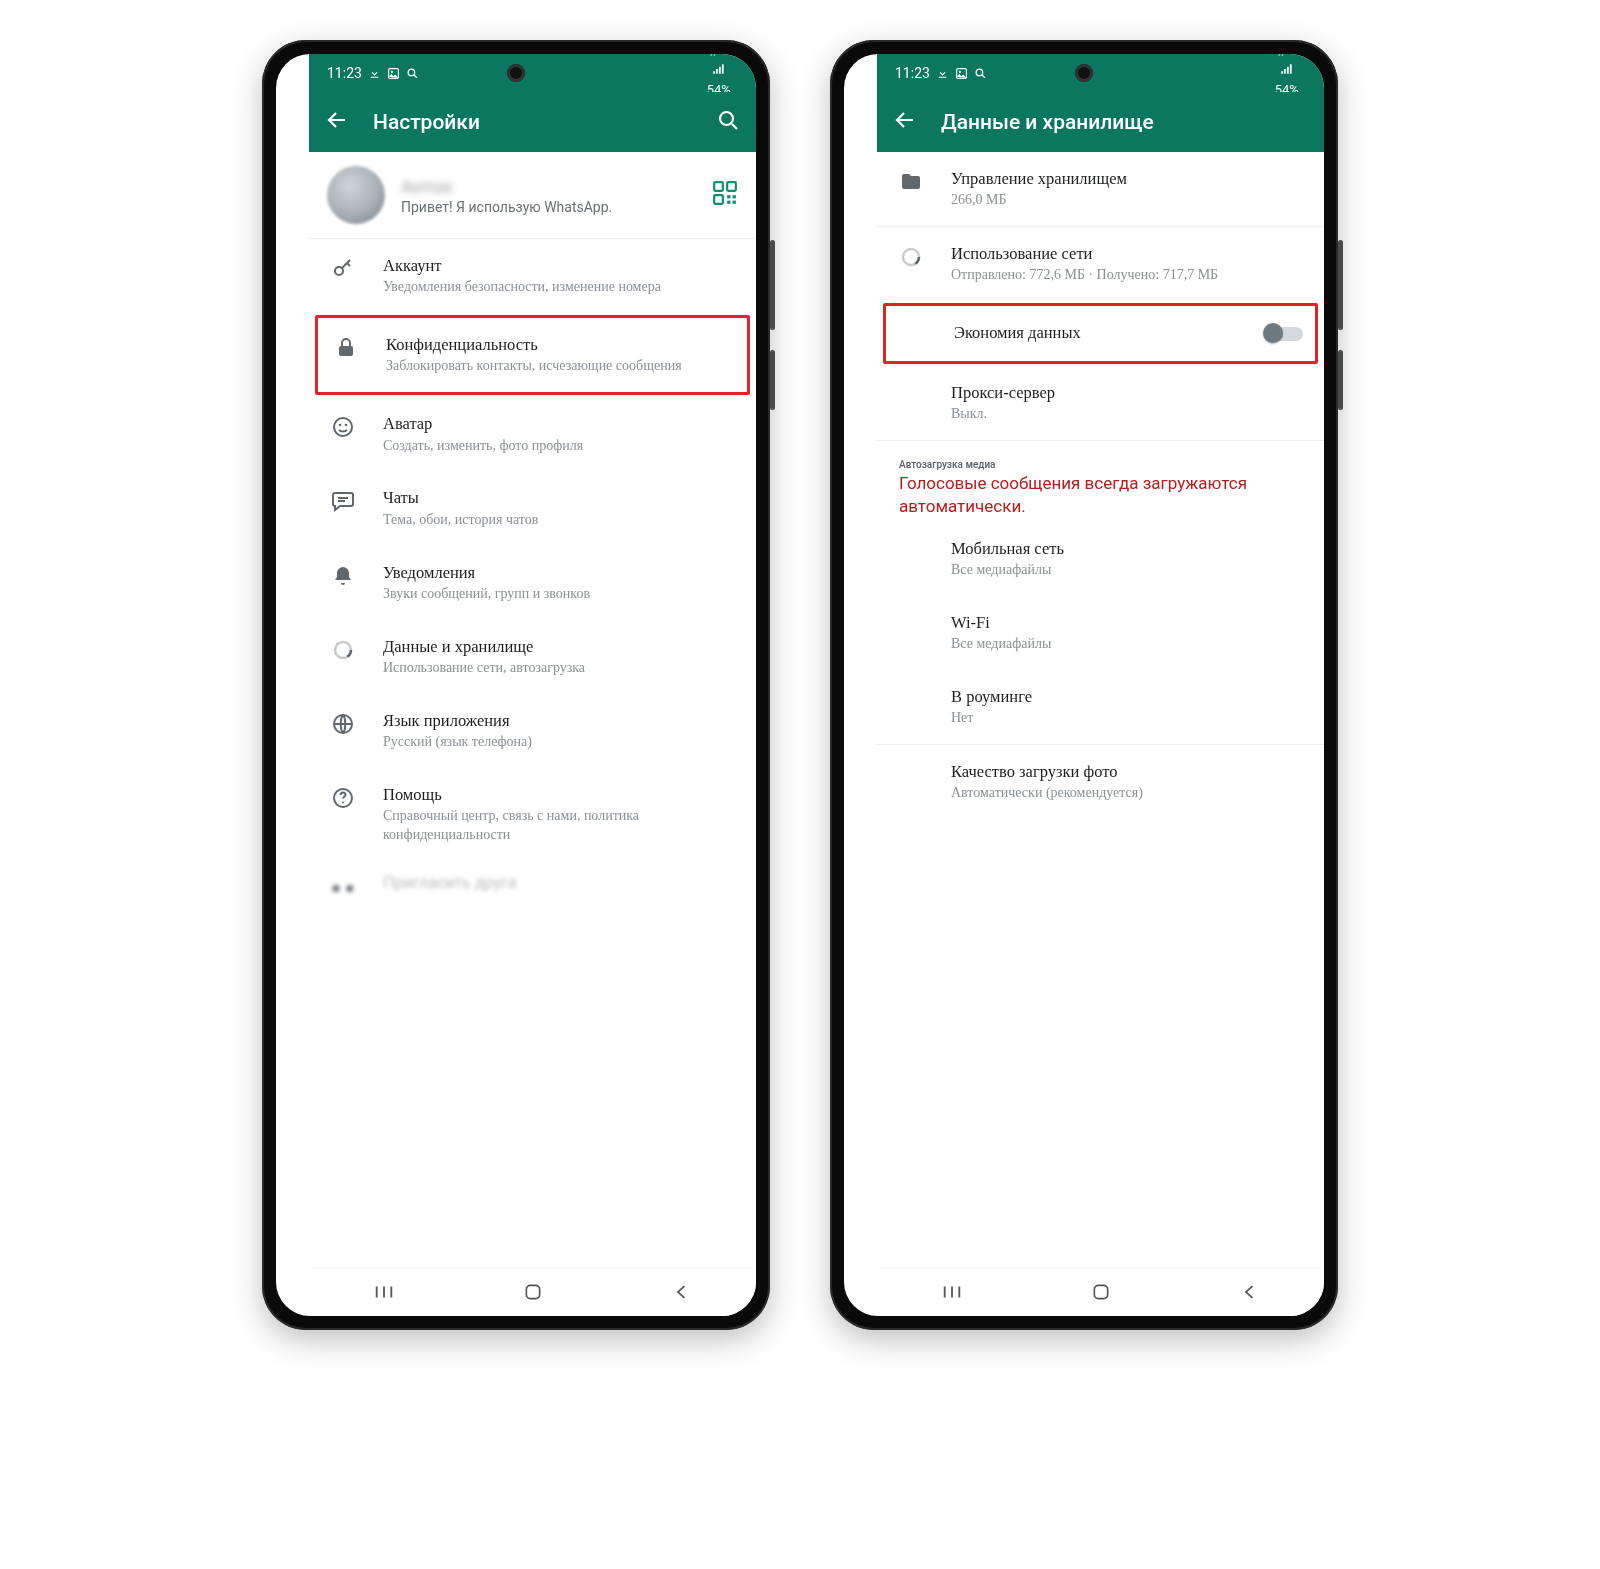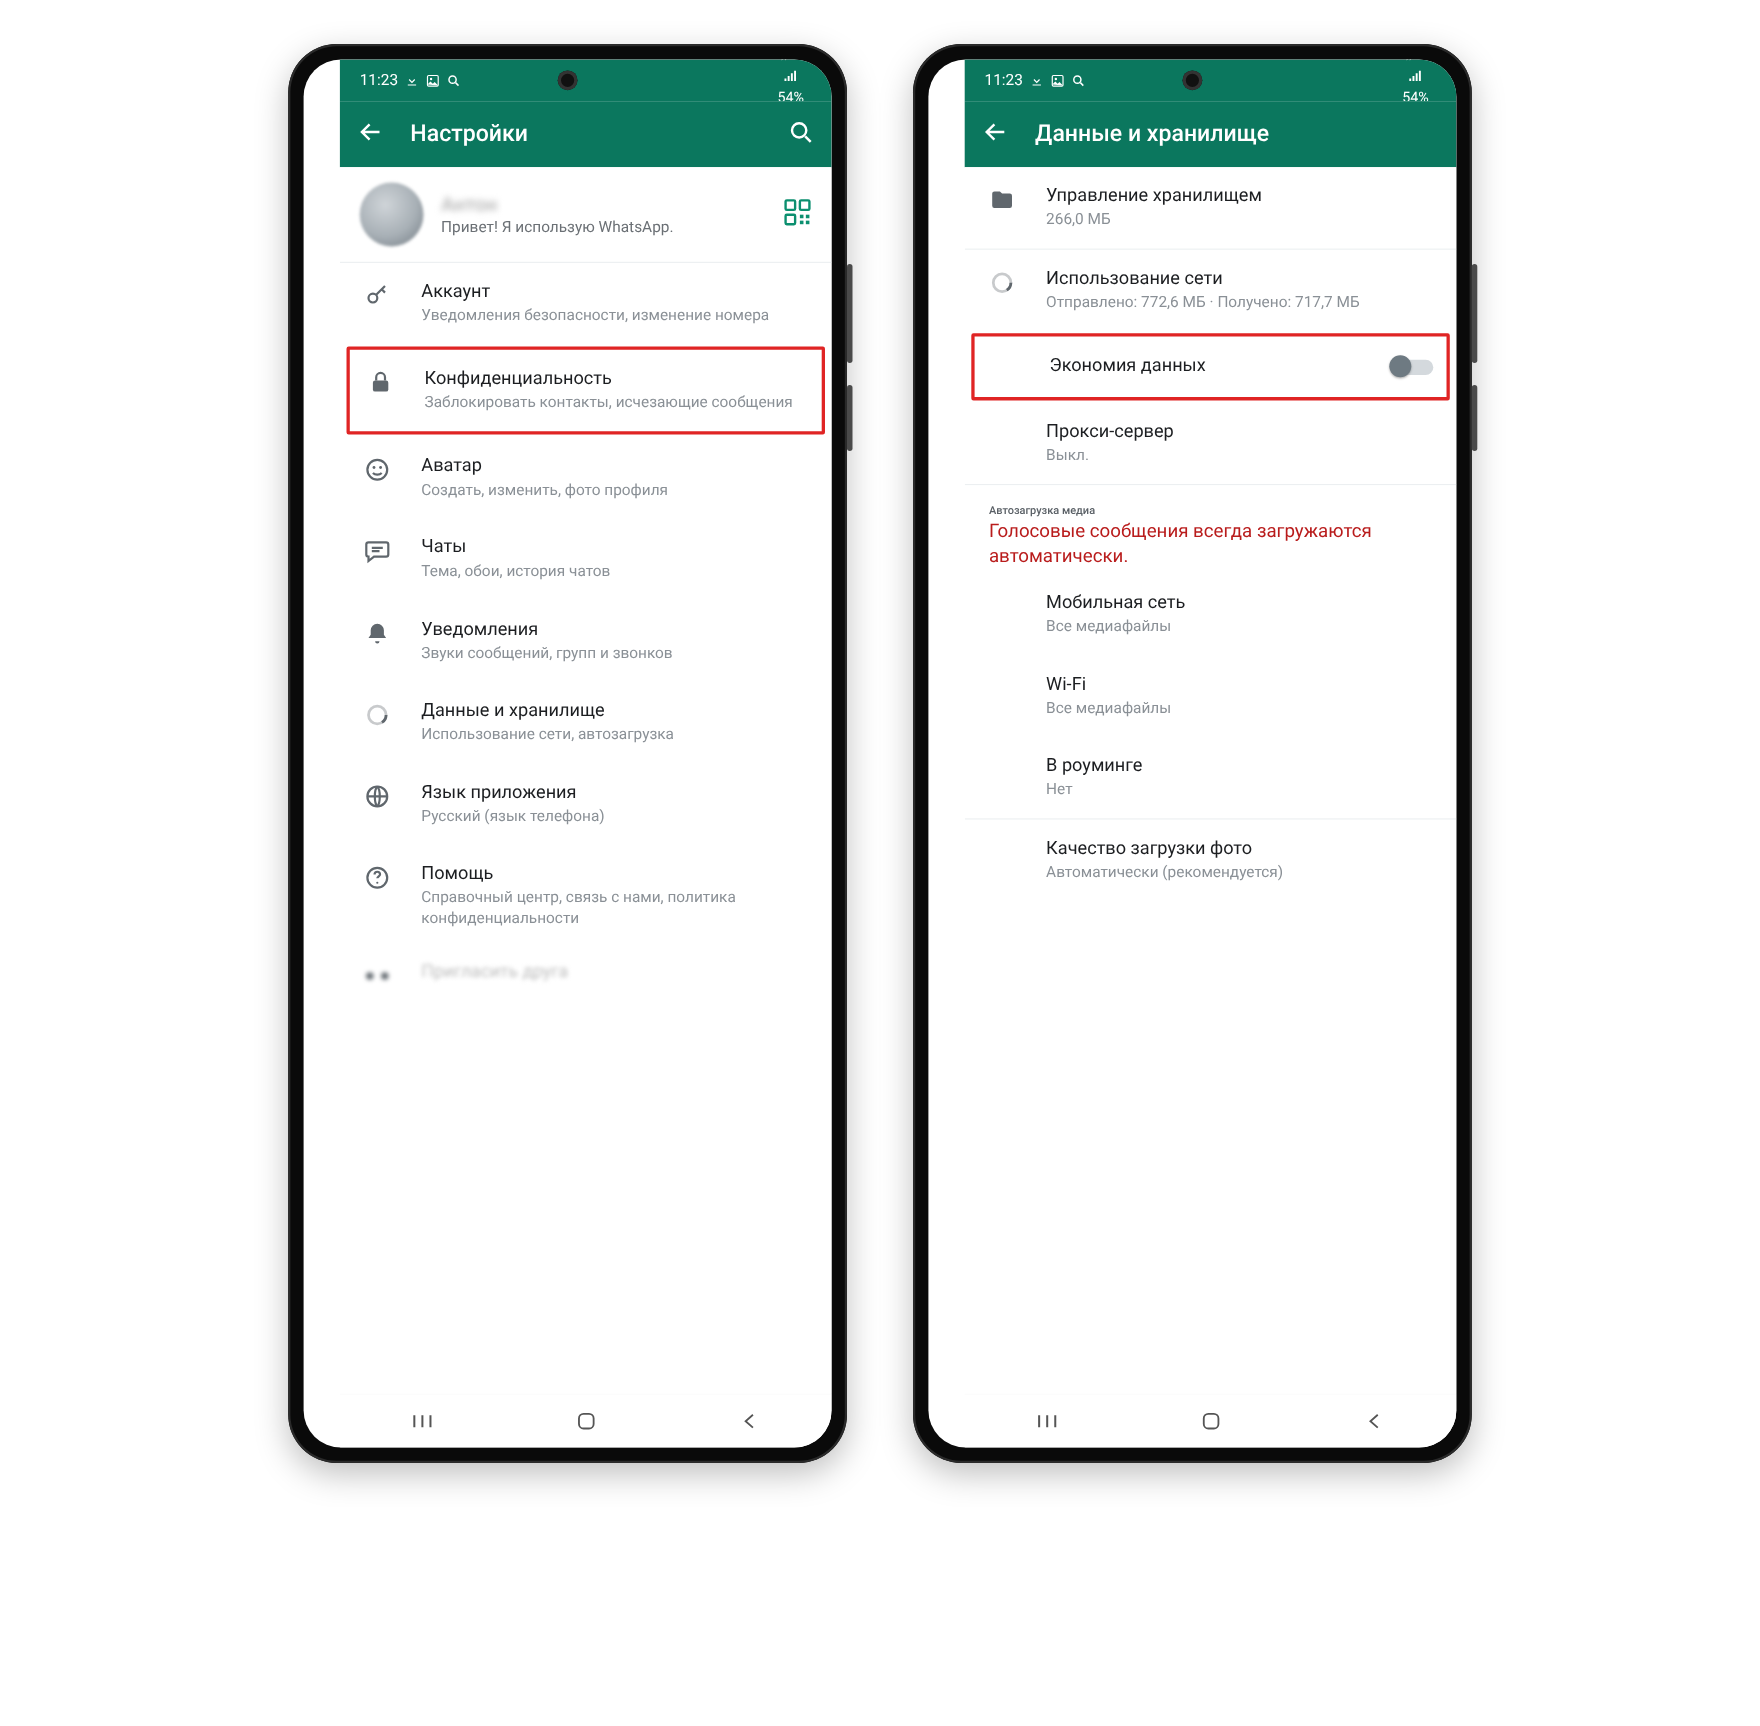--- a/index.html
+++ b/index.html
@@ -114,21 +114,21 @@
     height: 26px;
     color: #0b8f6f;
   }
   .divider { height: 1px; background: #eceff1; margin: 0; }
   .item {
     display: flex;
     padding: 16px 18px 16px 22px;
     gap: 28px;
     align-items: flex-start;
   }
-  .item.clickable { cursor: pointer; }
+  .item.clickable { cursor: pointer; font-family: Liberation Serif, serif; }
   .item-icon {
     width: 24px;
     height: 24px;
     color: #60676d;
     flex-shrink: 0;
     margin-top: 2px;
     display: flex;
     align-items: center;
     justify-content: center;
   }

